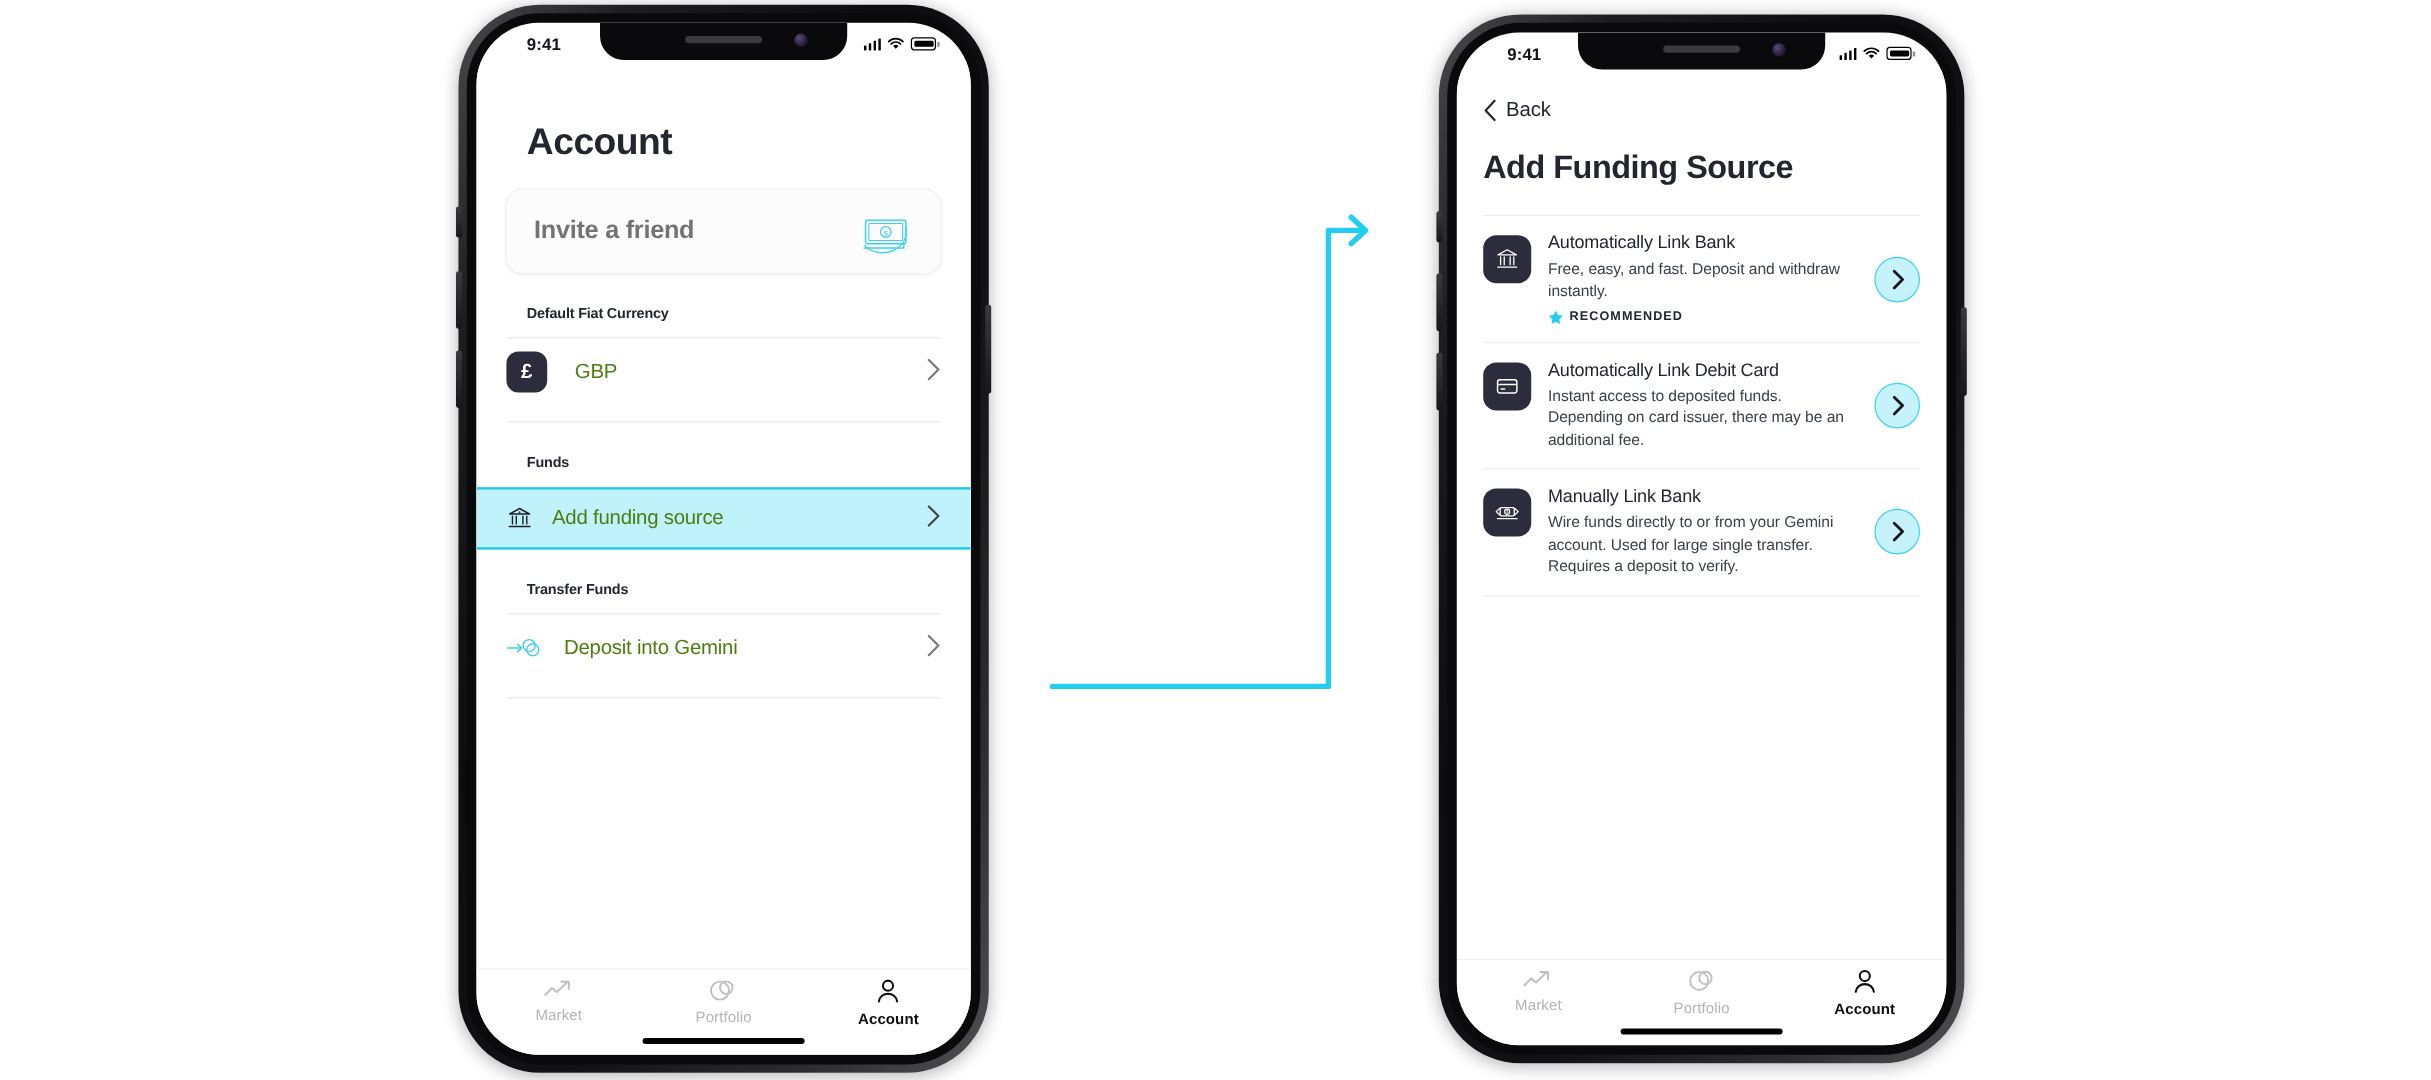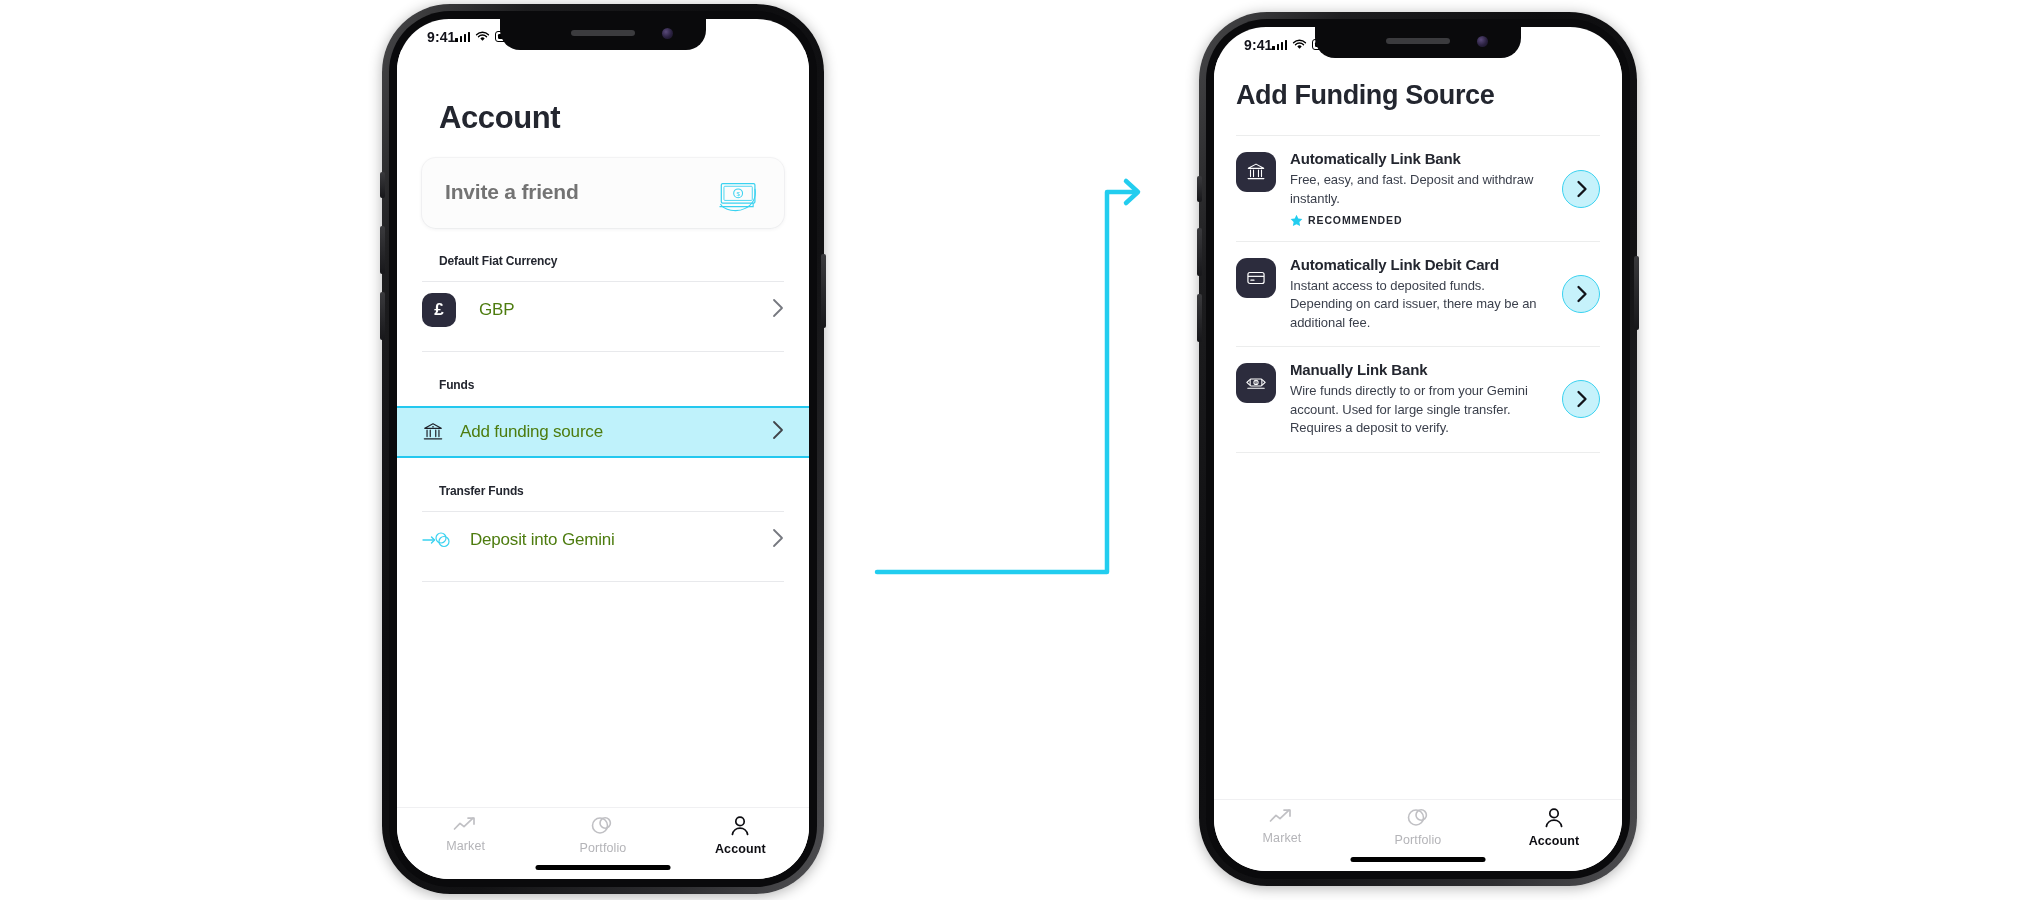--- a/index.html
+++ b/index.html
@@ -51,22 +51,22 @@
     background: #3b3b3e;
   }
   .notch .camera {
     position: absolute; right: 33px; top: 9px;
     width: 11px; height: 11px; border-radius: 50%;
     background: radial-gradient(circle at 36% 34%, #5a4a7a 0%, #2a2140 55%, #14101f 100%);
   }
 
   
   .statusbar {
-    position: absolute; top: 0; left: 0; right: 0; height: 31px;
-    display: flex; align-items: center; 
+    position: absolute; top: 0; left: 12px; right: 0; height: 31px;
+    display: flex; align-items: center; justify-content: space-between;
     padding: 4px 26px 0 30px;
     z-index: 5;
   }
   .status-time { font-size: 14px; font-weight: 700; color: #12121a; letter-spacing: .1px; }
   .status-right { display: flex; align-items: center; gap: 5px; }
   .bars { display: flex; align-items: flex-end; gap: 1.5px; height: 10px; }
   .bars i { display: block; width: 2.6px; background: #000; border-radius: .5px; }
   .bars i:nth-child(1){height:3.5px}
   .bars i:nth-child(2){height:5.5px}
   .bars i:nth-child(3){height:7.5px}
@@ -147,21 +147,21 @@
     font-size: 27px; font-weight: 700; color: #23262f;
     letter-spacing: -.4px; line-height: 1.15; padding: 22px 40px 0 22px;
   }
   .s2-divider { height: 1px; background: #eceded; margin: 0 22px; }
   .opt-row { display: flex; align-items: flex-start; padding: 14px 22px 14px 22px; gap: 14px; }
   .opt-icon {
     width: 40px; height: 40px; border-radius: 11px; background: #2c2c3d;
     flex: 0 0 40px; display: flex; align-items: center; justify-content: center; margin-top: 2px;
   }
   .opt-text { flex: 1; min-width: 0; }
-  .opt-title { font-size: 15px; font-weight: 700; color: #23262f; letter-spacing: -.15px; }
+  .opt-title { font-size: 15px; font-weight: 400; color: #23262f; letter-spacing: -.15px; }
   .opt-desc { font-size: 13px; line-height: 1.42; color: #3a3f4b; margin-top: 4px; letter-spacing: -.05px; }
   .rec { display: flex; align-items: center; gap: 5px; margin-top: 6px; }
   .rec-label { font-size: 10.5px; font-weight: 700; letter-spacing: .9px; color: #23262f; }
   .opt-go {
     flex: 0 0 38px; width: 38px; height: 38px; border-radius: 50%;
     background: #c6f2fb; border: 1.8px solid #3ad2f0;
     display: flex; align-items: center; justify-content: center;
     align-self: center;
   }
 
@@ -342,20 +342,26 @@
           </svg>
           <div style="display:flex;align-items:center">
             <div class="batt"></div>
               <div class="batt-tip"></div>
           </div>
         </div>
       </div>
 
       <div class="s2-body">
 
+        <div class="back-row">
+          <svg width="12" height="20" viewBox="0 0 12 20">
+            <path d="M9.5 2 2 10l7.5 8" fill="none" stroke="#23262f" stroke-width="1.8" stroke-linecap="round" stroke-linejoin="round"></path>
+          </svg>
+          <div class="back-label">Back</div>
+        </div>
 
         <div class="s2-title">Add Funding Source</div>
 
         <div style="height:24px"></div>
         <div class="s2-divider"></div>
 
         <div class="opt-row">
           <div class="opt-icon">
             <svg width="22" height="22" viewBox="0 0 24 24">
               <path d="M12 3.4 3.6 8h16.8L12 3.4z" fill="none" stroke="#fff" stroke-width="1.2" stroke-linejoin="round"></path>

